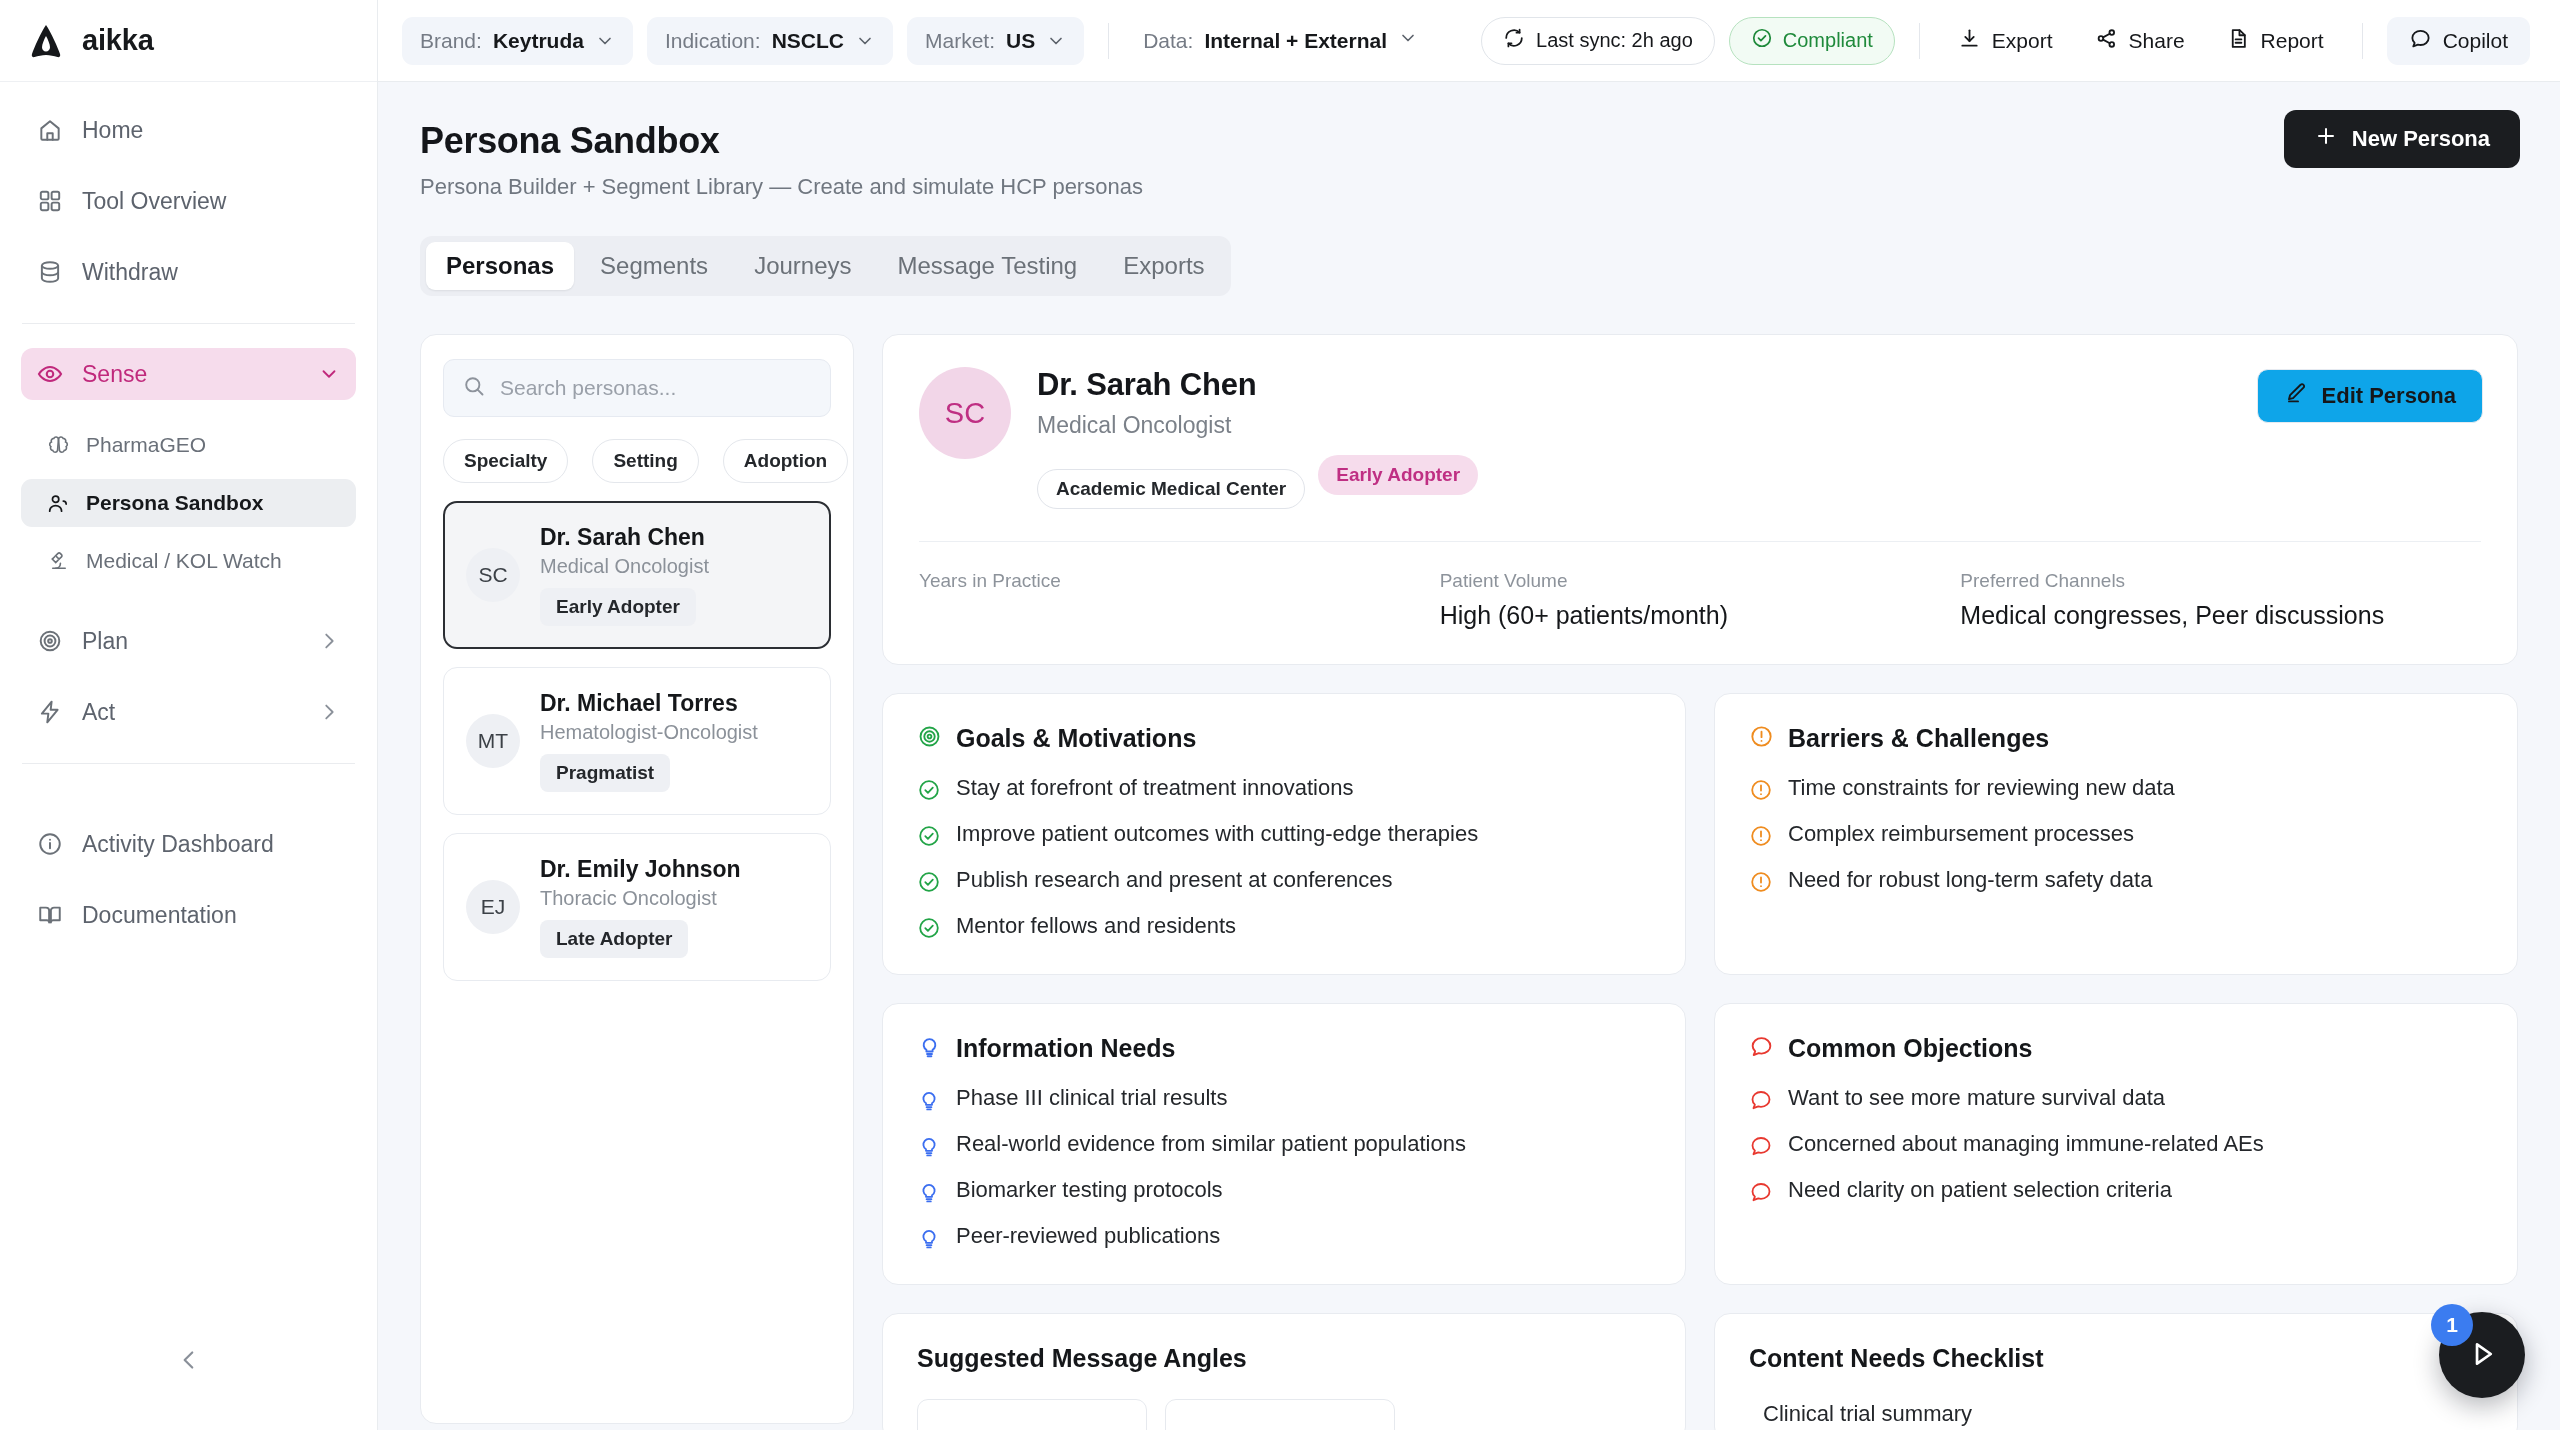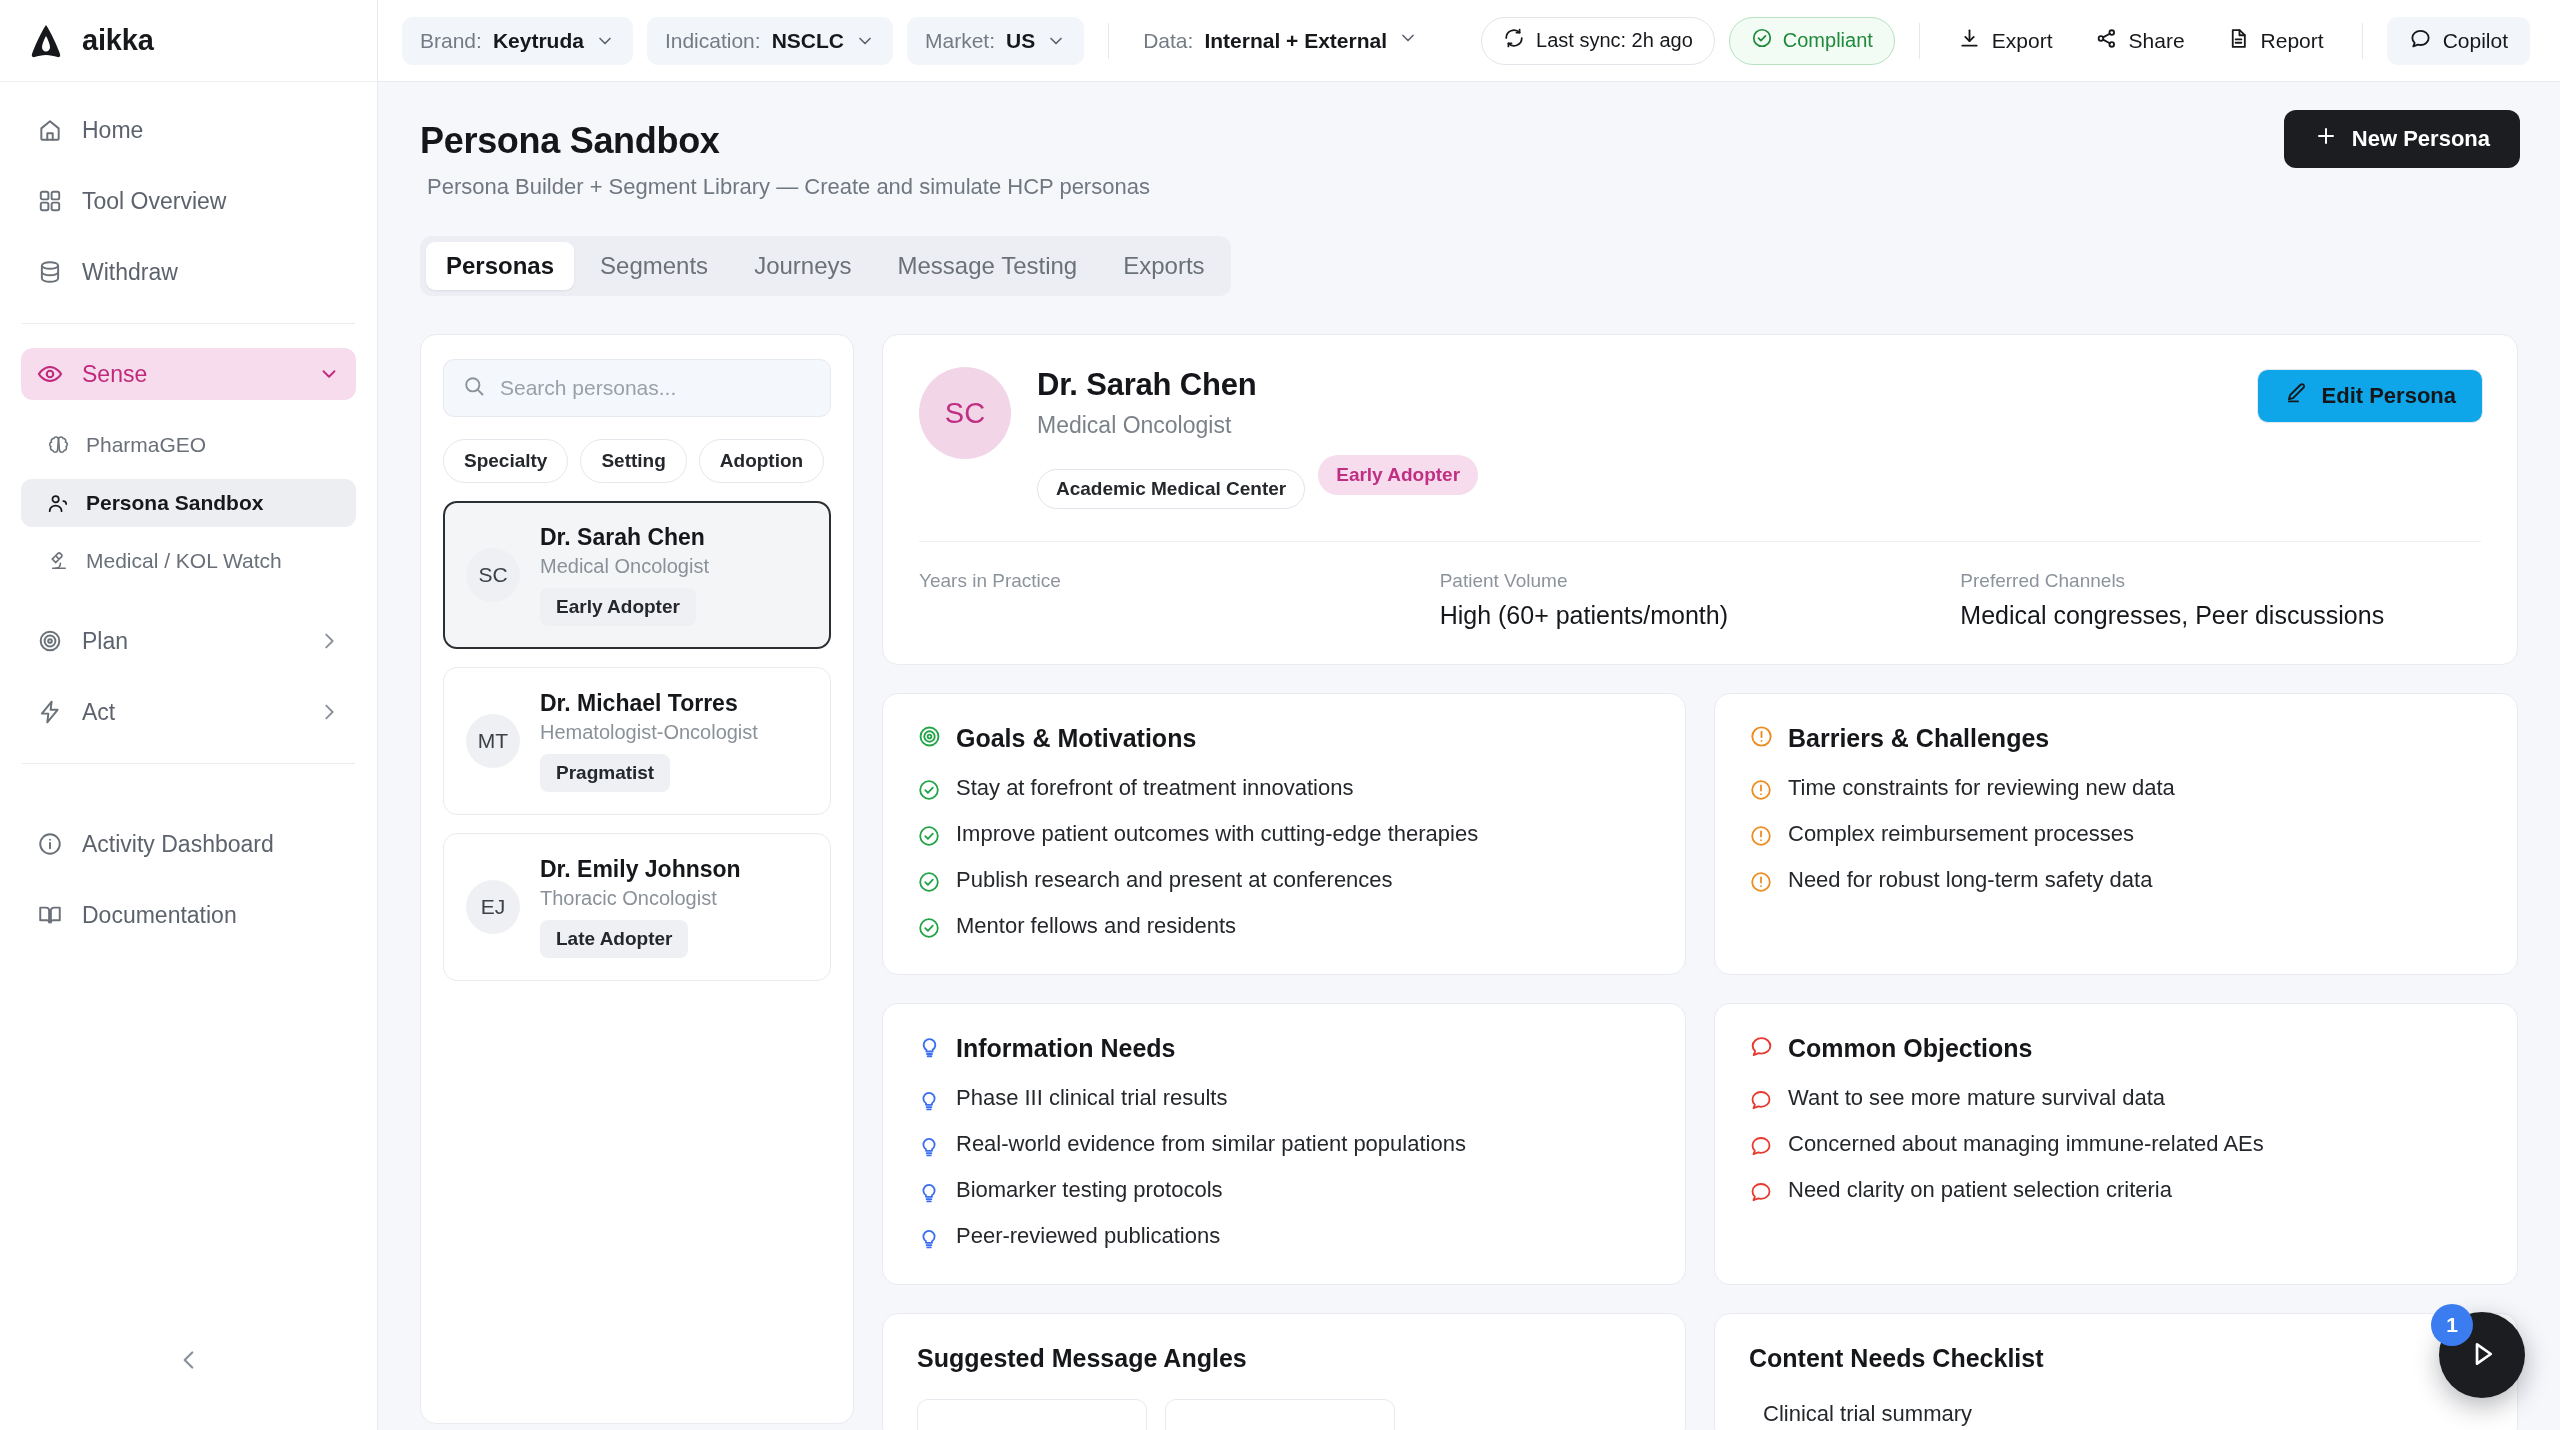--- a/index.html
+++ b/index.html
@@ -109,21 +109,21 @@
     display: flex; align-items: center; gap: 11px; height: 48px;
     padding: 0 14px; font-size: 21px; color: #16181b; cursor: pointer; white-space: nowrap;
     background: transparent; border: none; border-radius: 10px;
   }
   .tbtn.boxed { background: #f2f5fa; padding: 0 22px; border-radius: 11px; }
 
   .content { flex: 1 1 auto; overflow: hidden; padding: 0 0 0 0; }
   .content-inner { padding: 38px 42px 0 42px; }
 
   .page-title { font-size: 36px; font-weight: 700; color: #14161a; letter-spacing: -0.3px; }
-  .page-sub { font-size: 22px; color: #707780; margin-top: 12px; margin-left: 7px; }
+  .page-sub { font-size: 22px; color: #707780; margin-top: 12px; }
 
   .newpersona {
     position: absolute; right: 40px; top: 110px;
     display: flex; align-items: center; gap: 14px;
     height: 58px; padding: 0 30px; border-radius: 12px;
     background: #1b1d20; color: #fff; font-size: 22px; font-weight: 700;
     cursor: pointer; border: none;
   }
 
   .tabs {
@@ -149,21 +149,21 @@
     height: 58px; border-radius: 11px; background: #f4f7fb;
     border: 1px solid #e6eaf1; padding: 0 18px;
   }
   .search input {
     border: none; background: transparent; outline: none;
     font-size: 21px; color: #16181b; width: 100%;
     font-family: "Liberation Sans", sans-serif;
   }
   .search input::placeholder { color: #9aa0a9; }
 
-  .filters { display: flex; gap: 12px; margin-top: 22px; text-align: center; }
+  .filters { display: flex; gap: 24px; margin-top: 22px; text-align: center; }
   .filter-chip {
     height: 44px; padding: 0 20px; border-radius: 22px;
     border: 1px solid #e4e7ec; background: #fff;
     font-size: 19px; font-weight: 700; color: #24272b;
     display: flex; align-items: center; cursor: pointer;
   }
 
   .persona-card {
     margin-top: 18px; border: 1px solid #e8ebf0; border-radius: 14px;
     background: #fff; padding: 22px 22px; display: flex; align-items: center; gap: 20px; cursor: pointer;

